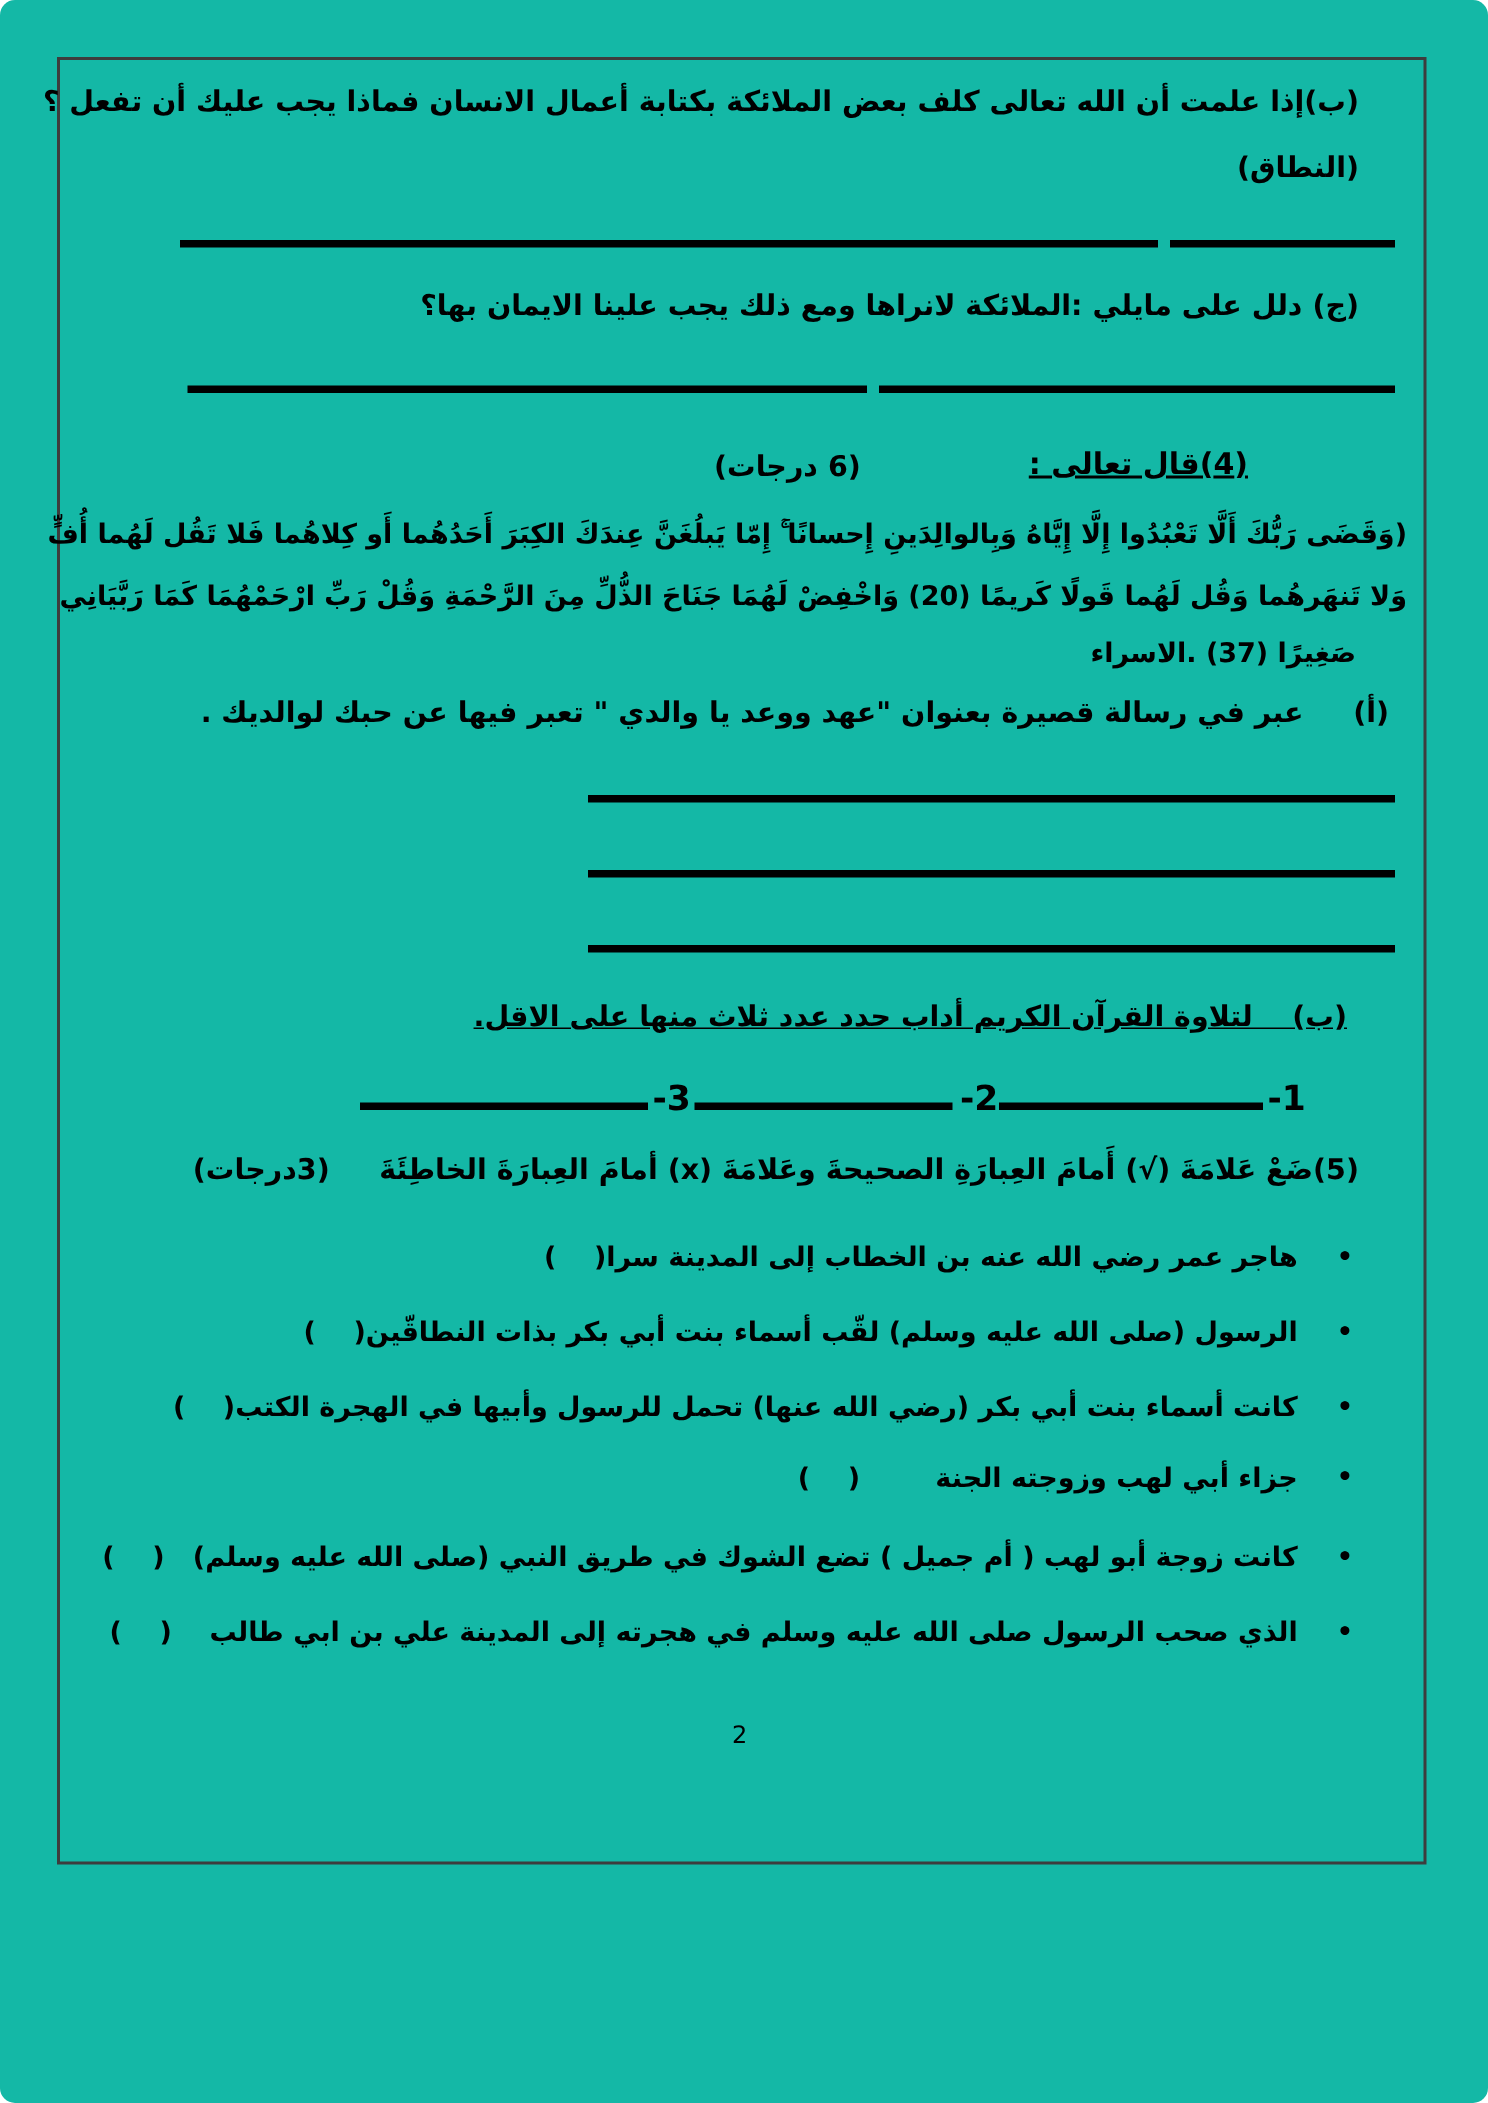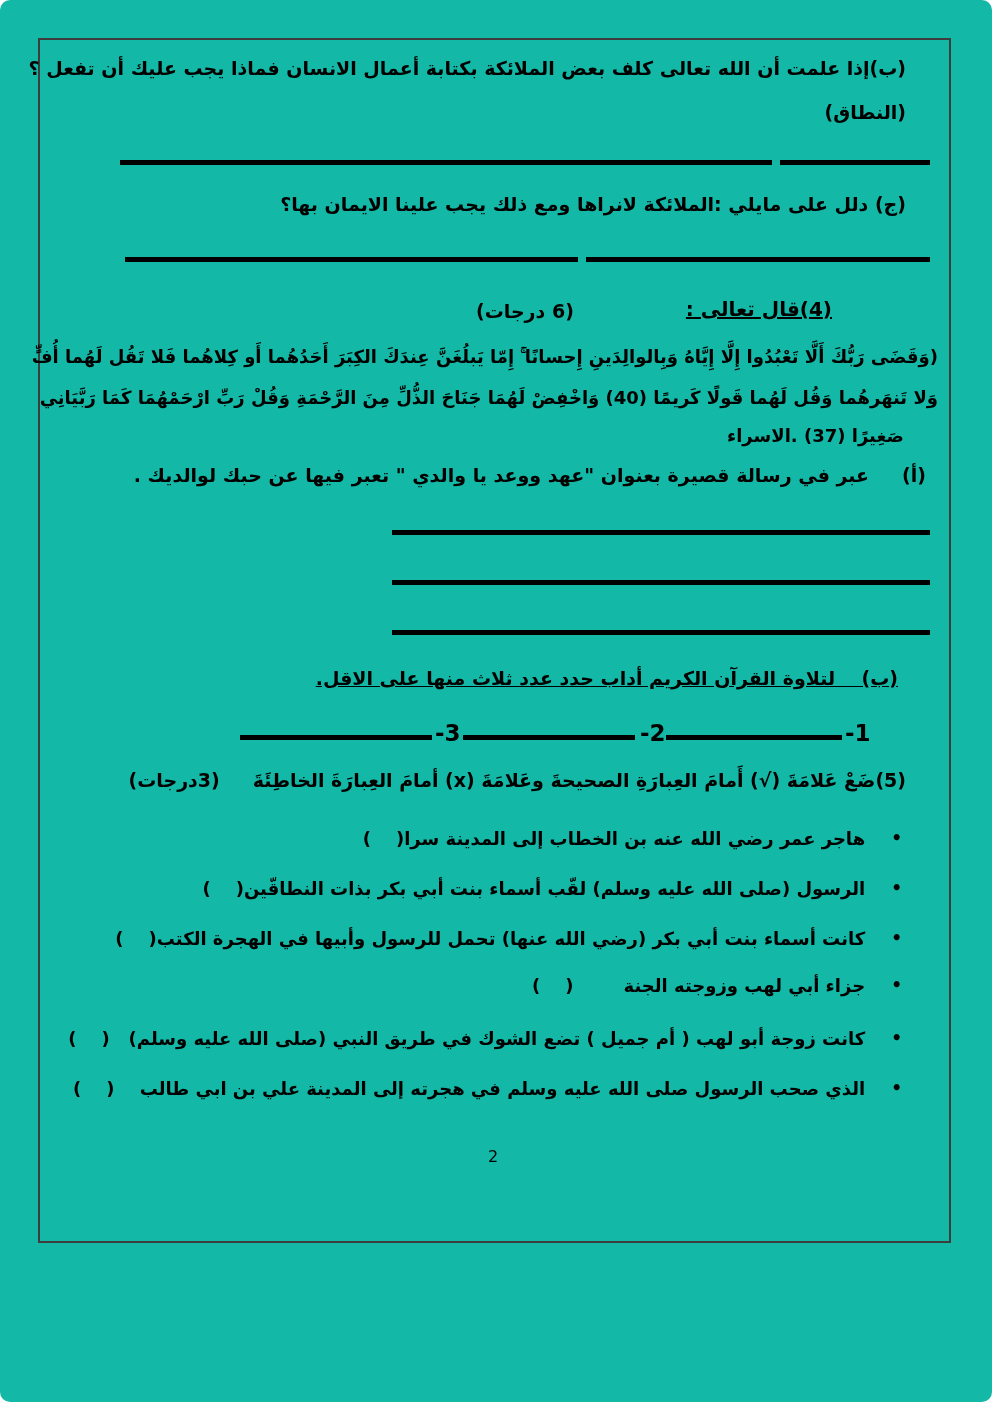--- a/index.html
+++ b/index.html
@@ -43,21 +43,21 @@
 
   <div class="abs" style="left:0; top:257px; width:992px; height:5px;">
     <div class="ansline" style="left:125px; width:453px;"></div>
     <div class="ansline" style="left:586px; width:344px;"></div>
   </div>
 
   <div class="abs ar" style="right:160px; top:297px; font-size:20px;text-decoration:underline;">(4)قال تعالى :</div>
   <div class="abs ar" style="left:452px; top:300px; font-size:19px;margin-left:24px;">(6 درجات)</div>
 
   <div class="abs ar" style="right:54px; top:346px; font-size:18px;">(وَقَضَى رَبُّكَ أَلَّا تَعْبُدُوا إِلَّا إِيَّاهُ وَبِالوالِدَينِ إِحسانًا ۚ إِمّا يَبلُغَنَّ عِندَكَ الكِبَرَ أَحَدُهُما أَو كِلاهُما فَلا تَقُل لَهُما أُفٍّ</div>
-  <div class="abs ar" style="right:54px; top:387px; font-size:18px;">وَلا تَنهَرهُما وَقُل لَهُما قَولًا كَريمًا (40) وَاخْفِضْ لَهُمَا جَنَاحَ الذُّلِّ مِنَ الرَّحْمَةِ وَقُلْ رَبِّ ارْحَمْهُمَا كَمَا رَبَّيَانِي</div>
+  <div class="abs ar" style="right:54px; top:387px; font-size:18px;">وَلا تَنهَرهُما وَقُل لَهُما قَولًا كَريمًا (20) وَاخْفِضْ لَهُمَا جَنَاحَ الذُّلِّ مِنَ الرَّحْمَةِ وَقُلْ رَبِّ ارْحَمْهُمَا كَمَا رَبَّيَانِي</div>
   <div class="abs ar" style="right:88px; top:425px; font-size:18px;">صَغِيرًا (37) .الاسراء</div>
 
   <div class="abs ar" style="right:66px; top:464px; font-size:19px;">(أ) &nbsp;&nbsp;&nbsp; عبر في رسالة قصيرة بعنوان "عهد ووعد يا والدي " تعبر فيها عن حبك لوالديك .</div>
 
   <div class="abs ansline" style="left:392px; top:530px; width:538px;"></div>
   <div class="abs ansline" style="left:392px; top:580px; width:538px;"></div>
   <div class="abs ansline" style="left:392px; top:630px; width:538px;"></div>
 
   <div class="abs ar" style="right:94px; top:667px; font-size:19px;text-decoration:underline;">(ب) &nbsp;&nbsp; لتلاوة القرآن الكريم أداب حدد عدد ثلاث منها على الاقل.</div>
 

